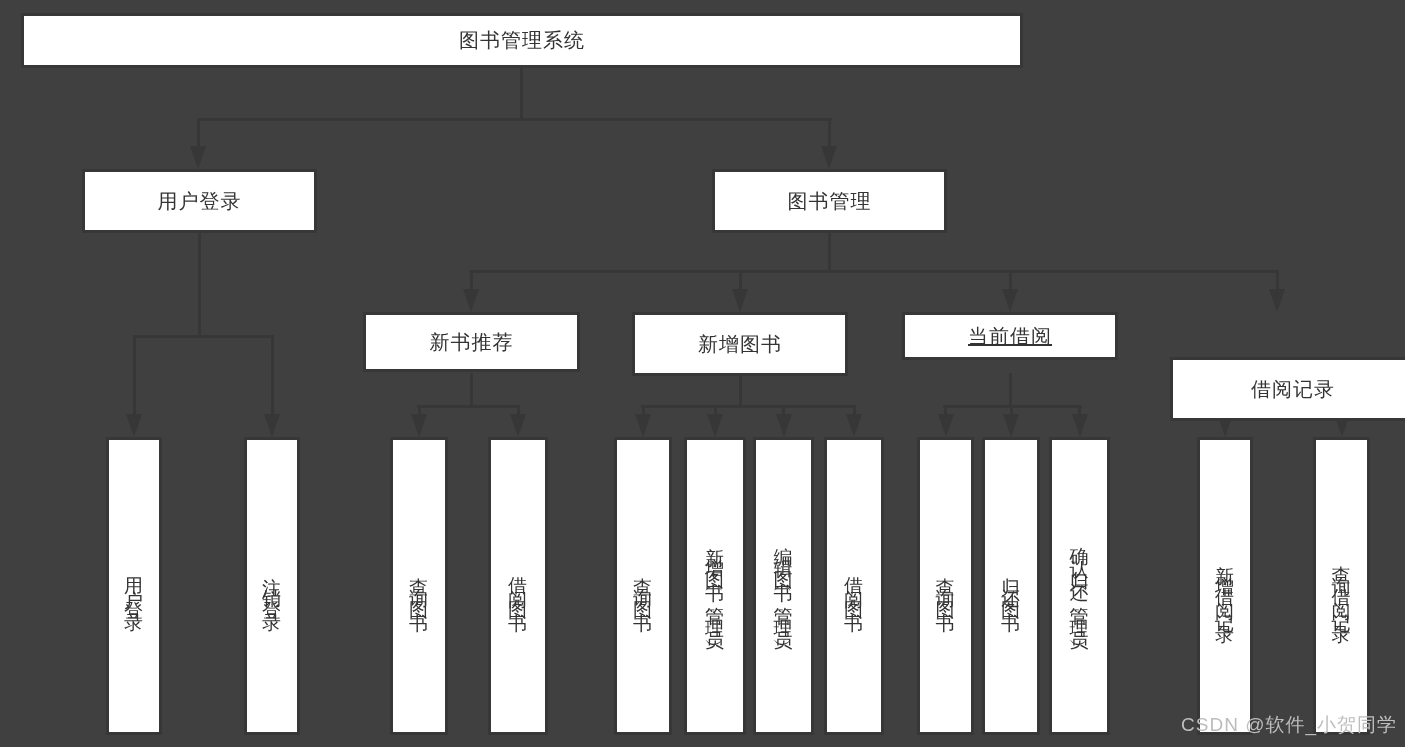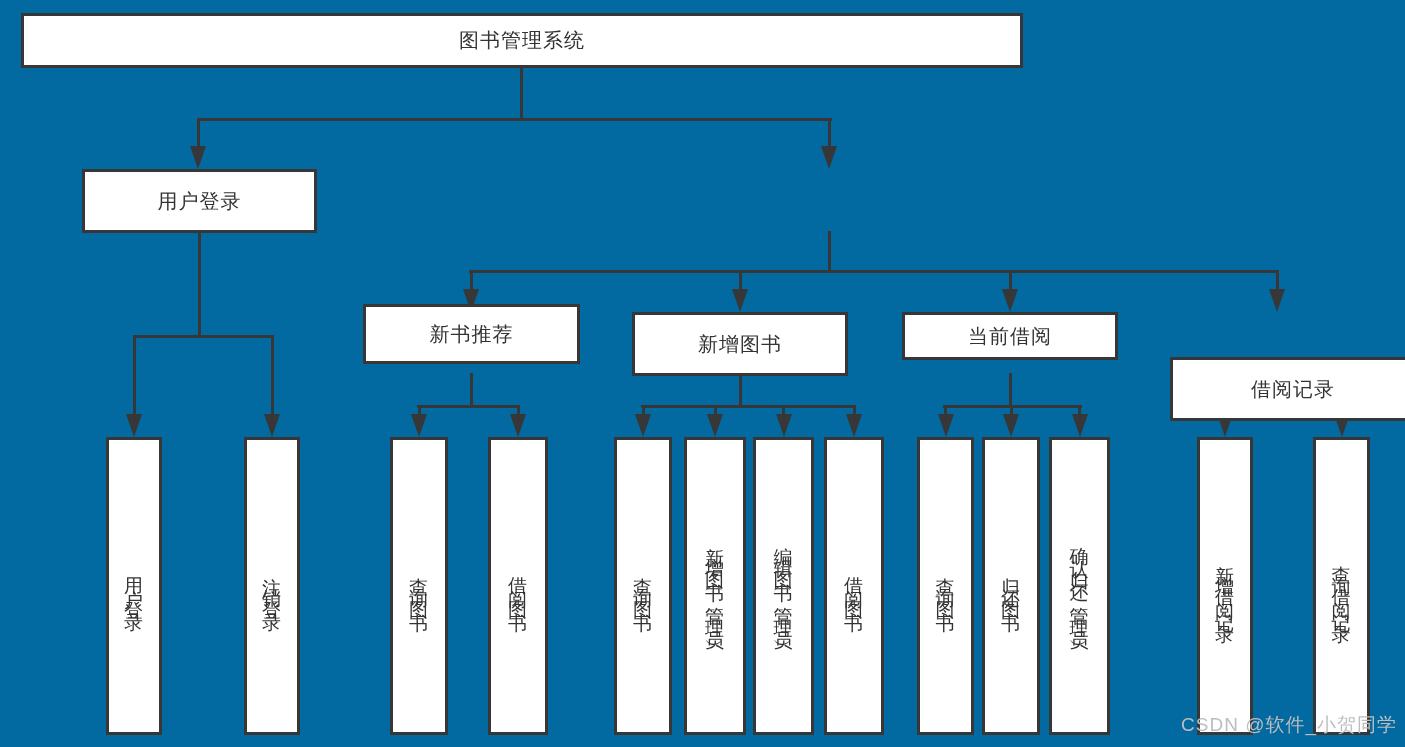--- a/index.html
+++ b/index.html
@@ -1,17 +1,17 @@
 <!DOCTYPE html>
 <html><head>
 <meta charset="utf-8">
 <style>
   html,body{margin:0;padding:0;background:#ffffff;}
   .canvas{
-    position:relative;width:1405px;height:747px;background:#0369a1;
+    position:relative;width:1405px;height:747px;background:#404040;
     font-family:"Liberation Sans", sans-serif;color:#333333;overflow:hidden;
   }
   .box{
     position:absolute;box-sizing:border-box;border:3px solid #373737;background:#ffffff;
     display:flex;align-items:center;justify-content:center;
     font-size:20px;color:#333333;letter-spacing:1px;
   }
   .vbox{font-size:19px;}
   .vbox .vtxt{
     writing-mode:vertical-rl;text-orientation:mixed;
@@ -93,28 +93,31 @@
   <div class="vl" style="left:1340px;top:405px;height:12px;"></div>
   <div class="ah" style="left:1334px;top:414px;"></div>
 
   <div class="box" style="left:21px;top:13px;width:1002px;height:55px;">
     <span>图书管理系统</span>
   </div>
 
   <div class="box" style="left:82px;top:169px;width:235px;height:64px;">
     <span>用户登录</span>
   </div>
+  <div class="box" style="left:712px;top:169px;width:235px;height:64px;">
+    <span>图书管理</span>
+  </div>
 
-  <div class="box" style="left:363px;top:304px;width:217px;height:60px;">
+  <div class="box" style="left:363px;top:312px;width:217px;height:60px;">
     <span>新书推荐</span>
   </div>
   <div class="box" style="left:632px;top:312px;width:216px;height:64px;">
     <span>新增图书</span>
   </div>
-  <div class="box" style="left:902px;top:312px;width:216px;height:48px;">
+  <div class="box" style="left:902px;top:312px;width:216px;height:48px;text-decoration:underline;">
     <span>当前借阅</span>
   </div>
   <div class="box" style="left:1170px;top:312px;width:246px;height:64px;margin-top:45px;">
     <span>借阅记录</span>
   </div>
 
   <div class="box vbox" style="left:106px;top:437px;width:56px;height:298px;">
     <span class="vtxt">用户登录</span>
   </div>
   <div class="box vbox" style="left:244px;top:437px;width:56px;height:298px;">

